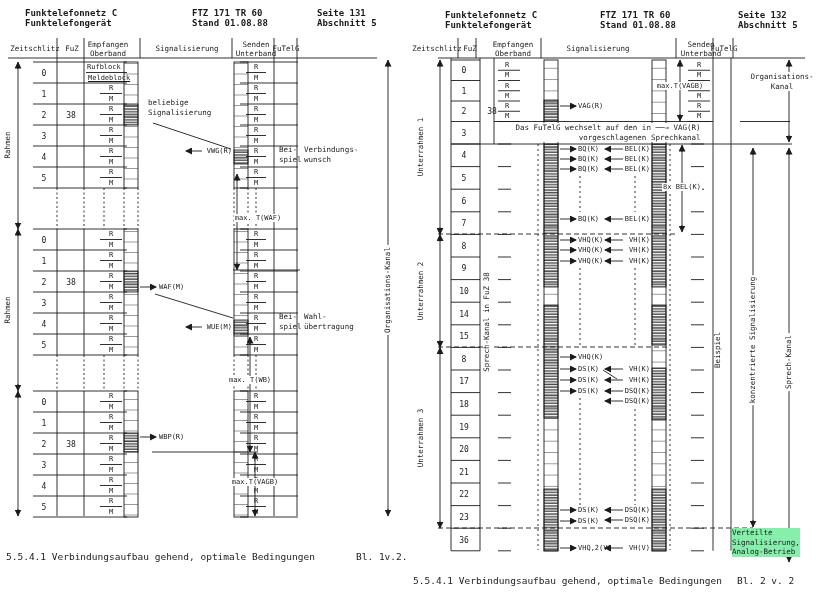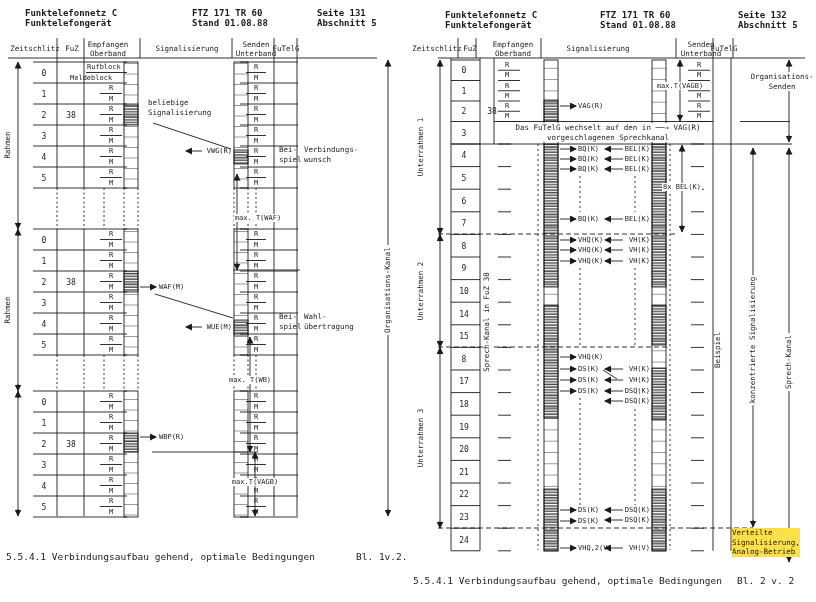--- a/index.html
+++ b/index.html
@@ -12,21 +12,21 @@
   .t{position:absolute;color:#1b1b1b;white-space:pre}
   .hdr{font-size:9px;font-weight:bold;line-height:10px}
   .colh{font-size:7.5px;line-height:9px;text-align:center;transform:translateX(-50%)}
   .cap{font-size:9.5px}
   .cc{font-size:7px;transform:translate(-50%,-50%)}
   .num{font-size:8px;transform:translate(-50%,-50%)}
   .cellL{font-size:7px;transform:translateY(-50%)}
   .sig{font-size:7px;transform:translateY(-50%)}
   .note{font-size:7.5px;line-height:9.5px}
   .noteC{text-align:center;transform:translateX(-50%);background:#fff}
-  .noteBG{background:#fde047}
+  .noteBG{background:#86efac}
   .vert{font-size:7.5px;line-height:8px;transform:translate(-50%,-50%) rotate(-90deg);background:#fff;padding:0 2px}
   .mlab{font-size:7px;transform:translate(-50%,-50%);background:#fff;padding:0 1px}
 </style>
 </head>
 <body>
 
 <div id="doc">
 
   <div class="page" id="pg0">
     <div class="t hdr" style="left:25px;top:8px">Funktelefonnetz C</div>
@@ -204,21 +204,21 @@
         <line x1="250" y1="445" x2="250" y2="451.5" stroke="#1b1b1b" stroke-width="0.9" marker-end="url(#ar0)"></line>
         <line x1="255" y1="452" x2="255" y2="516" stroke="#1b1b1b" stroke-width="0.9"></line>
         <line x1="255" y1="459" x2="255" y2="452.5" stroke="#1b1b1b" stroke-width="0.9" marker-end="url(#ar0)"></line>
         <line x1="255" y1="509" x2="255" y2="515.5" stroke="#1b1b1b" stroke-width="0.9" marker-end="url(#ar0)"></line>
         <line x1="388" y1="60" x2="388" y2="516" stroke="#1b1b1b" stroke-width="0.9"></line>
         <line x1="388" y1="67" x2="388" y2="60.5" stroke="#1b1b1b" stroke-width="0.9" marker-end="url(#ar0)"></line>
         <line x1="388" y1="509" x2="388" y2="515.5" stroke="#1b1b1b" stroke-width="0.9" marker-end="url(#ar0)"></line>
       </svg>
       <div class="t num" style="left: 44px; top: 72.5px;">0</div>
       <div class="t cellL" style="left: 87px; top: 67.4px;">Rufblock</div>
-      <div class="t cellL" style="left: 70px; top: 77.9px;">Meldeblock</div>
+      <div class="t cellL" style="left: 88px; top: 77.9px; text-decoration: underline;">Meldeblock</div>
       <div class="t cc" style="left: 256px; top: 67.4px;">R</div>
       <div class="t cc" style="left: 256px; top: 77.9px;">M</div>
       <div class="t num" style="left: 44px; top: 93.5px;">1</div>
       <div class="t cc" style="left: 111px; top: 88.4px;">R</div>
       <div class="t cc" style="left: 111px; top: 98.9px;">M</div>
       <div class="t cc" style="left: 256px; top: 88.4px;">R</div>
       <div class="t cc" style="left: 256px; top: 98.9px;">M</div>
       <div class="t num" style="left: 44px; top: 114.5px;">2</div>
       <div class="t num" style="left: 71px; top: 114.5px;">38</div>
       <div class="t cc" style="left: 111px; top: 109.4px;">R</div>
@@ -546,21 +546,21 @@
       <div class="t num" style="left: 56px; top: 313.5px;">14</div>
       <div class="t num" style="left: 56px; top: 336.1px;">15</div>
       <div class="t num" style="left: 56px; top: 358.7px;">8</div>
       <div class="t num" style="left: 56px; top: 381.3px;">17</div>
       <div class="t num" style="left: 56px; top: 403.9px;">18</div>
       <div class="t num" style="left: 56px; top: 426.5px;">19</div>
       <div class="t num" style="left: 56px; top: 449.1px;">20</div>
       <div class="t num" style="left: 56px; top: 471.7px;">21</div>
       <div class="t num" style="left: 56px; top: 494.3px;">22</div>
       <div class="t num" style="left: 56px; top: 516.9px;">23</div>
-      <div class="t num" style="left: 56px; top: 539.5px;">24</div>
+      <div class="t num" style="left: 56px; top: 539.5px;">36</div>
       <div class="t sig" style="left: 170px; top: 106px;">VAG(R)</div>
       <div class="t sig" style="left: 170px; top: 149px;">BQ(K)</div>
       <div class="t sig" style="left: 170px; top: 159px;">BQ(K)</div>
       <div class="t sig" style="left: 170px; top: 169px;">BQ(K)</div>
       <div class="t sig" style="left: 170px; top: 219px;">BQ(K)</div>
       <div class="t sig" style="left: 170px; top: 240px;">VHQ(K)</div>
       <div class="t sig" style="left: 170px; top: 250px;">VHQ(K)</div>
       <div class="t sig" style="left: 170px; top: 261px;">VHQ(K)</div>
       <div class="t sig" style="left: 170px; top: 357px;">VHQ(K)</div>
       <div class="t sig" style="left: 170px; top: 369px;">DS(K)</div>
@@ -586,20 +586,20 @@
       <div class="t mlab" style="left: 272px; top: 86px;">max.T(VAGB)</div>
       <div class="t mlab" style="left: 274px; top: 187px;">8x BEL(K)</div>
       <div class="t vert" style="left: 13px; top: 147px;">Unterrahmen 1</div>
       <div class="t vert" style="left: 13px; top: 291px;">Unterrahmen 2</div>
       <div class="t vert" style="left: 13px; top: 438px;">Unterrahmen 3</div>
       <div class="t vert" style="left: 79px; top: 322px;">Sprech-Kanal in FuZ 38</div>
       <div class="t vert" style="left: 310px; top: 350px;">Beispiel</div>
       <div class="t vert" style="left: 345px; top: 340px;">konzentrierte Signalisierung</div>
       <div class="t vert" style="left: 381px; top: 362px;">Sprech-Kanal</div>
       <div class="t note noteC" style="left: 374px; top: 72px;">Organisations-
-Senden</div>
+Kanal</div>
       <div class="t note noteBG" style="left: 324px; top: 528px;">Verteilte
 Signalisierung,
 Analog-Betrieb</div>
-      <div class="t note noteC" style="left: 200px; top: 123px;">Das FuTelG wechselt auf den in ──→ VAG(R)
+      <div class="t note noteC" style="left: 200px; top: 123px; text-align: right;">Das FuTelG wechselt auf den in ──→ VAG(R)
 vorgeschlagenen Sprechkanal</div>
     </div>
 </div>
 
 </body></html>

